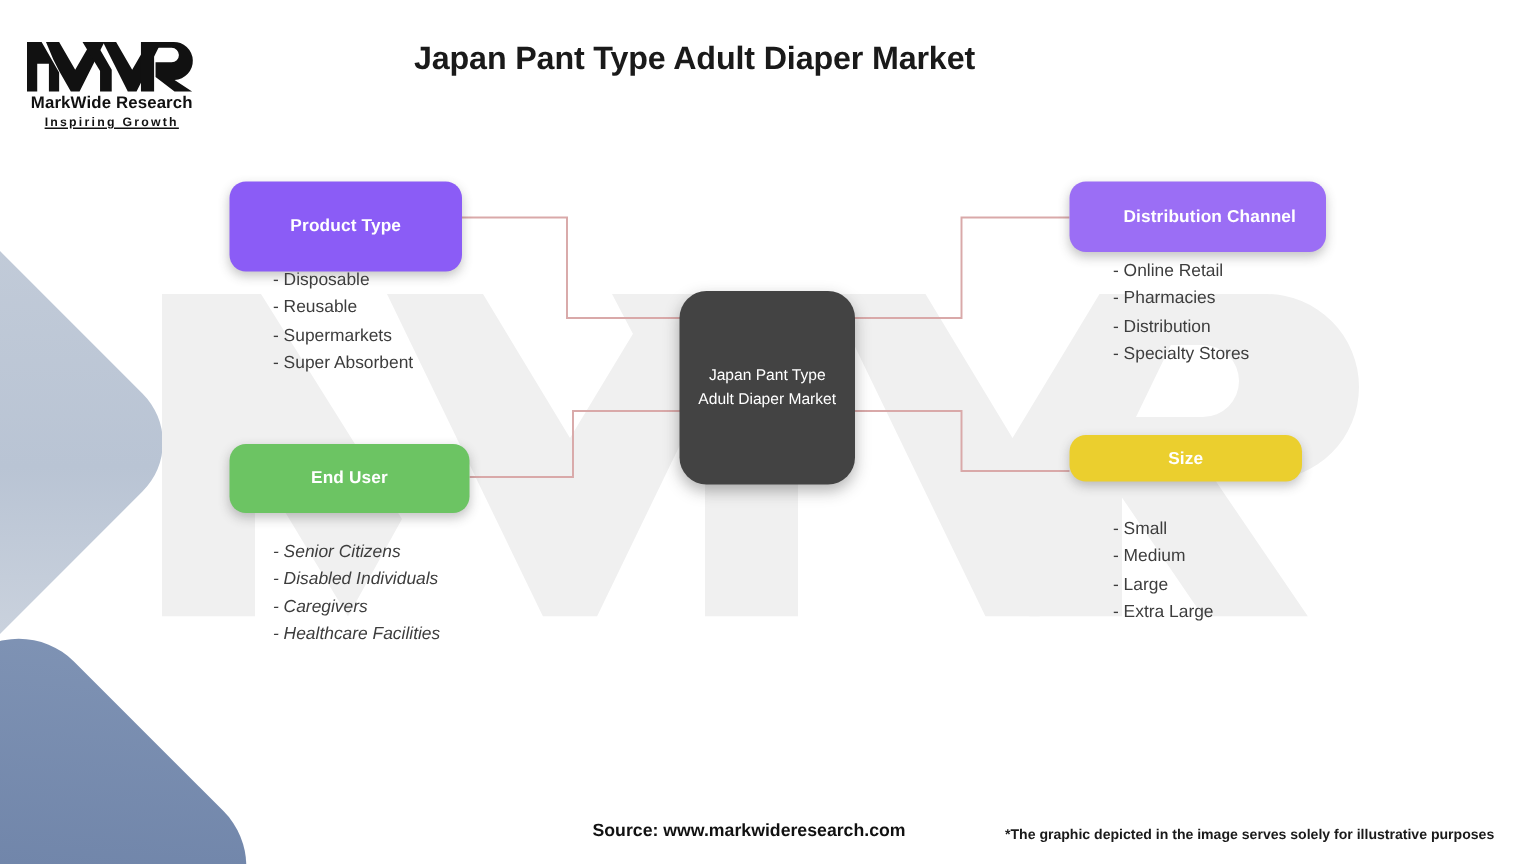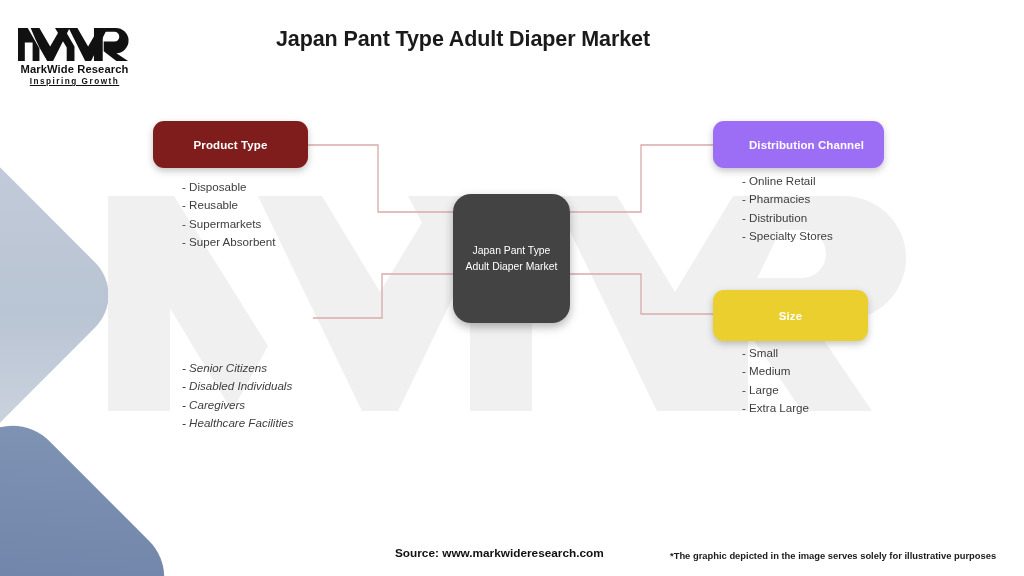--- a/index.html
+++ b/index.html
@@ -53,24 +53,24 @@
 
   
   .node{
     position:absolute;border-radius:11px;
     display:flex;align-items:center;justify-content:center;
     color:#ffffff;font-weight:bold;
     box-shadow:0 3px 7px rgba(60,60,60,.30);
   }
   .node-label{font-size:11.5px;letter-spacing:.1px;}
 
-  .n-product{left:153px;top:121px;width:155px;height:47px;background:#7f1d1d;}
+  .n-product{left:153px;top:121px;width:155px;height:60px;background:#8b5cf6;}
   .n-dist{left:713px;top:121px;width:155px;height:47px;background:#9b6ef5;padding-left:16px;}
   .n-end{left:153px;top:296px;width:160px;height:46px;background:#6cc463;}
-  .n-size{left:713px;top:290px;width:155px;height:51px;background:#ebcf2e;}
+  .n-size{left:713px;top:290px;width:155px;height:31px;background:#ebcf2e;}
 
   .n-center{
     left:453px;top:194px;width:117px;height:129px;
     background:#434343;border-radius:18px;
     flex-direction:column;line-height:1.45;
     box-shadow:0 4px 10px rgba(40,40,40,.35);
   }
   .n-center .cl{font-size:10.4px;font-weight:normal;}
 
   
@@ -133,20 +133,23 @@
       <path d="M713 314 H641 V274 H568"></path>
     </g>
   </svg>
 
   <div class="node n-product">
     <span class="node-label">Product Type</span>
   </div>
   <div class="node n-dist">
     <span class="node-label">Distribution Channel</span>
   </div>
+  <div class="node n-end">
+    <span class="node-label">End User</span>
+  </div>
   <div class="node n-size">
     <span class="node-label">Size</span>
   </div>
 
   <div class="node n-center">
     <span class="cl">Japan Pant Type</span>
     <span class="cl">Adult Diaper Market</span>
   </div>
 
   <div class="items i-product">

